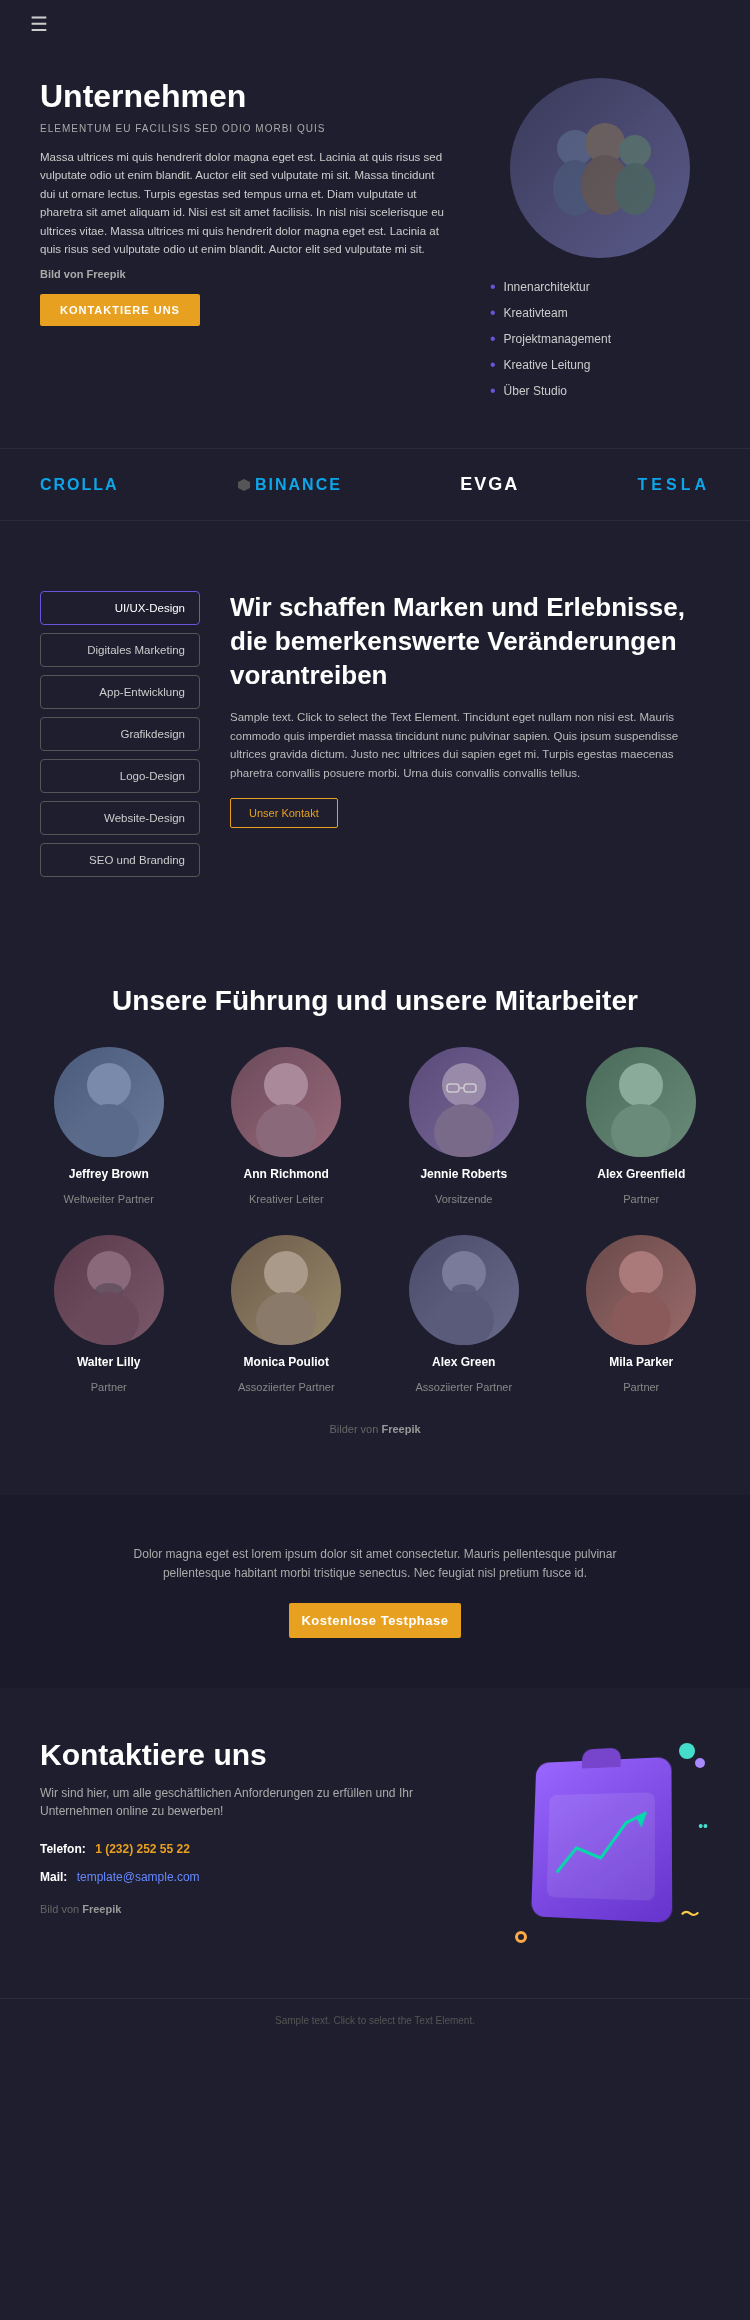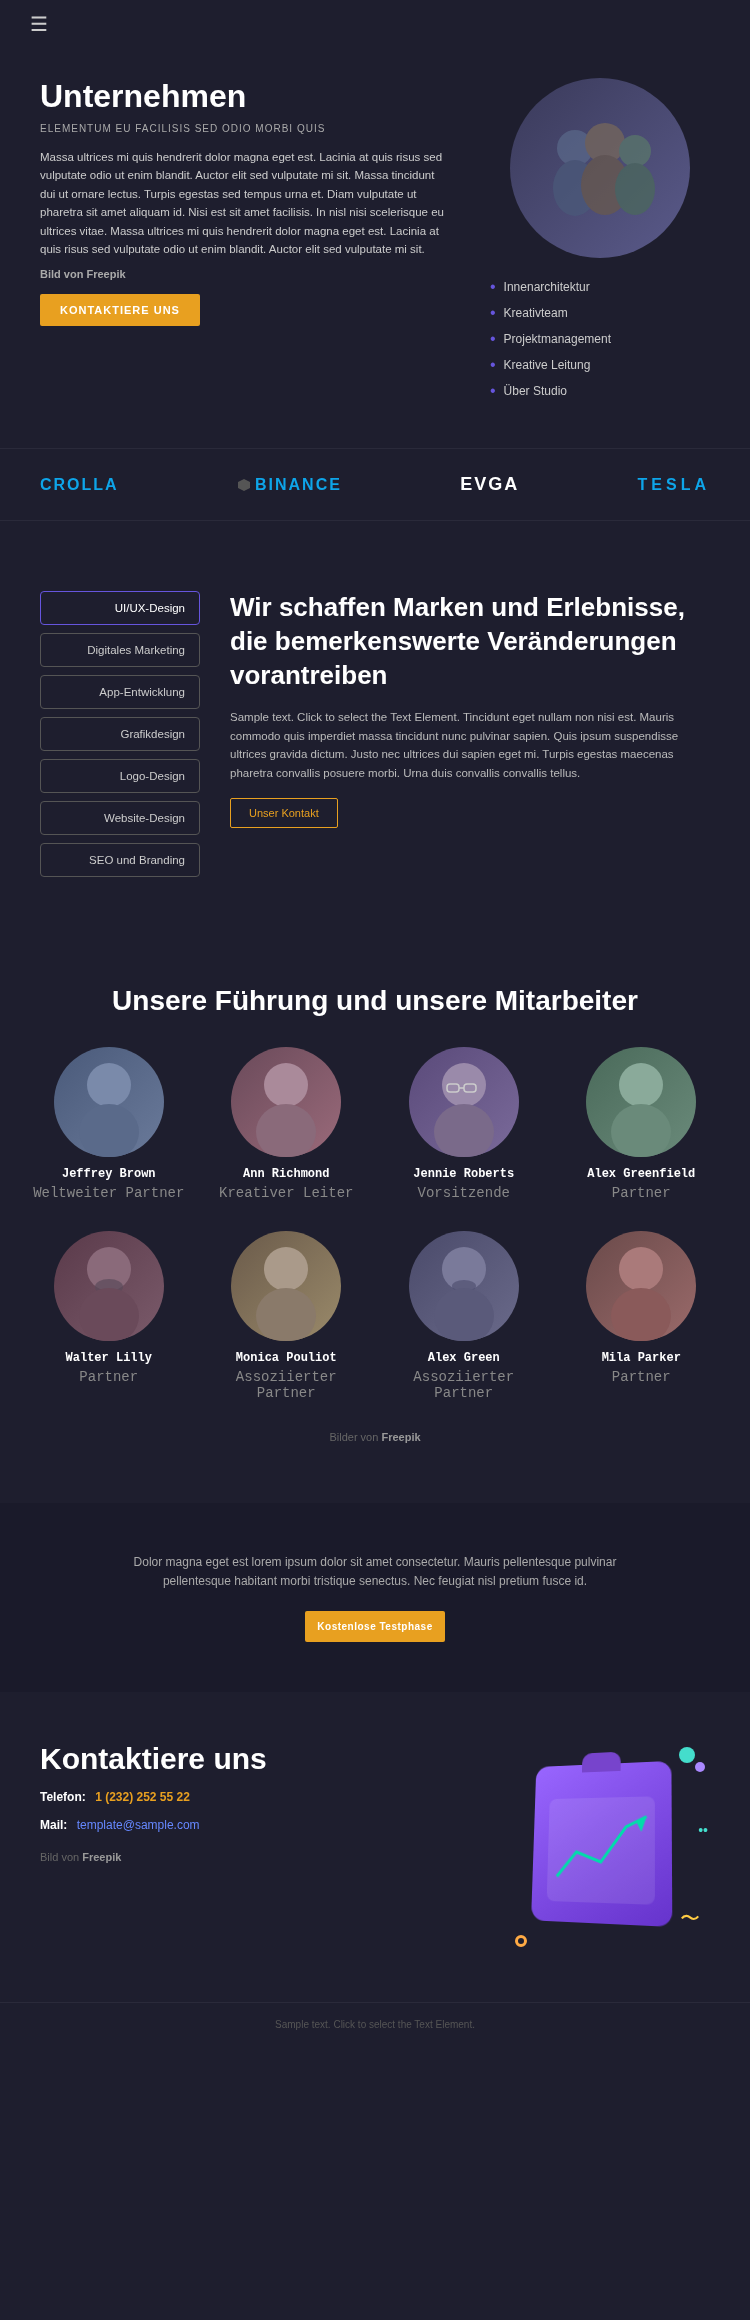--- a/index.html
+++ b/index.html
@@ -190,21 +190,20 @@
       font-size: 28px;
       font-weight: 800;
       color: #ffffff;
       margin-bottom: 30px;
     }
     .team-grid {
       display: grid;
       grid-template-columns: repeat(4, 1fr);
       gap: 20px;
       margin-bottom: 30px;
-      font-family: Liberation Mono, monospace;
     }
     .team-member {
       display: flex;
       flex-direction: column;
       align-items: center;
     }
     .team-avatar {
       width: 110px;
       height: 110px;
       border-radius: 50%;
@@ -215,22 +214,23 @@
       align-items: center;
       justify-content: center;
     }
     .team-name {
       font-size: 12px;
       font-weight: bold;
       color: #ffffff;
       margin-bottom: 4px;
     }
     .team-role {
-      font-size: 14px;
+      font-size: 11px;
       color: #888888;
+      margin-top: 8px;
     }
     .bilder-credit {
       font-size: 11px;
       color: #666;
       margin-top: 10px;
     }
     .bilder-credit span {
       font-weight: bold;
       color: #999;
     }
@@ -248,21 +248,21 @@
       margin-bottom: 20px;
       max-width: 500px;
       margin-left: auto;
       margin-right: auto;
     }
     .btn-cta {
       background: #e8a020;
       color: #fff;
       border: none;
       padding: 10px 12px;
-      font-size: 10px;
+      font-size: 13px;
       font-weight: bold;
       cursor: pointer;
       border-radius: 2px;
       letter-spacing: 0.5px;
     }
 
     
     .section-contact {
       padding: 40px 40px;
       display: flex;
@@ -534,20 +534,21 @@
 <div class="section-cta">
   <p class="cta-text">Dolor magna eget est lorem ipsum dolor sit amet consectetur. Mauris pellentesque pulvinar pellentesque habitant morbi tristique senectus. Nec feugiat nisl pretium fusce id.</p>
   <button class="btn-cta">Kostenlose Testphase</button>
 </div>
 
 <div class="section-divider" style="height:10px;"></div>
 
 <div class="section-contact">
   <div class="contact-left">
     <h2 class="contact-title">Kontaktiere uns</h2>
+    <p class="contact-desc">Wir sind hier, um alle geschäftlichen Anforderungen zu erfüllen und Ihr Unternehmen online zu bewerben!</p>
     <p class="contact-info">
       <span class="label">Telefon:</span>
       <span class="highlight" style="margin-left:6px;">1 (232) 252 55 22</span>
     </p>
     <p class="contact-info">
       <span class="label">Mail:</span>
       <span class="link" style="margin-left:6px;cursor:pointer;">template@sample.com</span>
     </p>
     <p class="contact-bild" style="margin-top:16px;">
       Bild von <span>Freepik</span>

